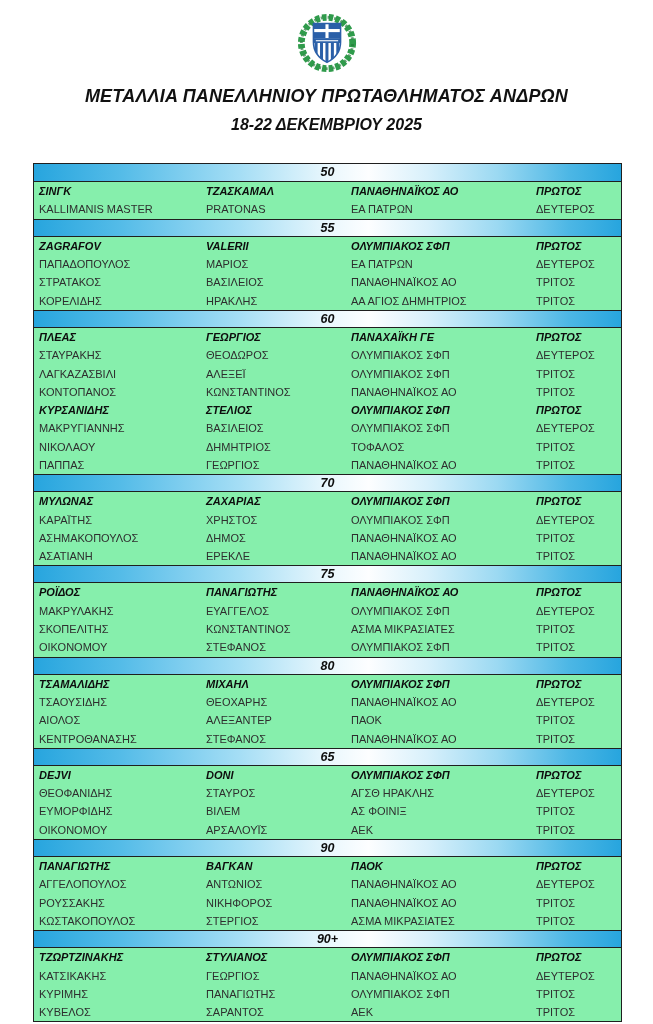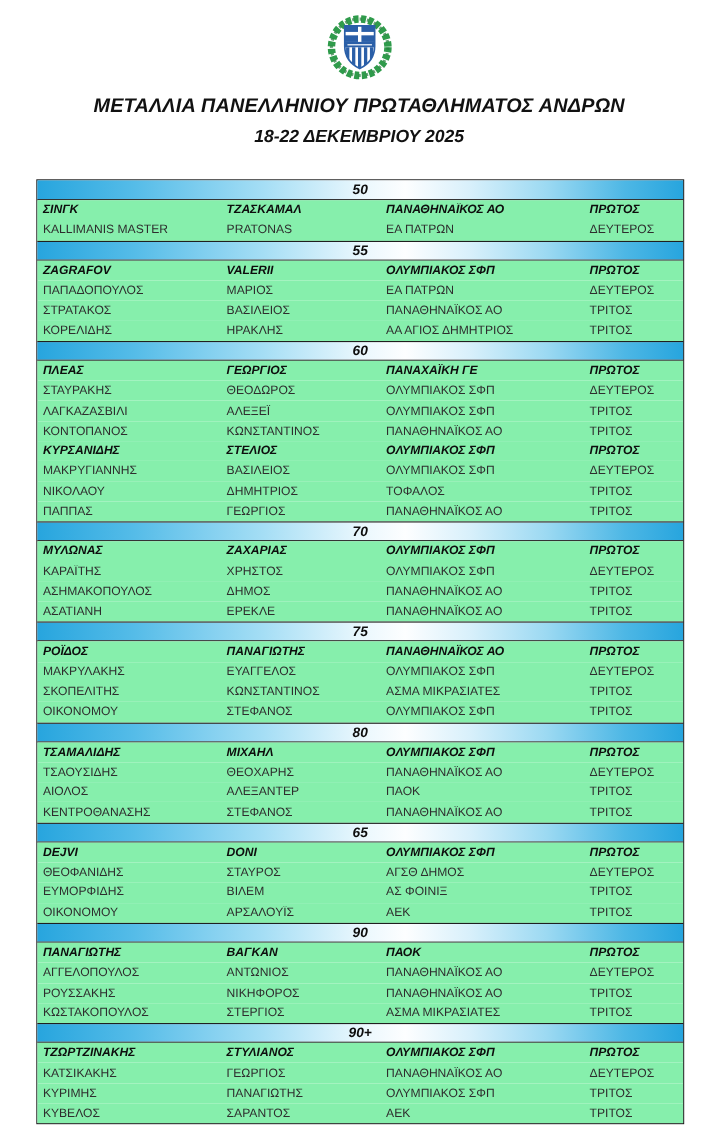--- a/index.html
+++ b/index.html
@@ -274,21 +274,21 @@
       <div class="weight-band">65</div>
       <div class="medal-row first-place">
         <div class="cell">DEJVI</div>
         <div class="cell">DONI</div>
         <div class="cell">ΟΛΥΜΠΙΑΚΟΣ ΣΦΠ</div>
         <div class="cell">ΠΡΩΤΟΣ</div>
       </div>
       <div class="medal-row">
         <div class="cell">ΘΕΟΦΑΝΙΔΗΣ</div>
         <div class="cell">ΣΤΑΥΡΟΣ</div>
-        <div class="cell">ΑΓΣΘ ΔΗΜΟΣ</div>
+        <div class="cell">ΑΓΣΘ ΗΡΑΚΛΗΣ</div>
         <div class="cell">ΔΕΥΤΕΡΟΣ</div>
       </div>
       <div class="medal-row">
         <div class="cell">ΕΥΜΟΡΦΙΔΗΣ</div>
         <div class="cell">ΒΙΛΕΜ</div>
         <div class="cell">ΑΣ ΦΟΙΝΙΞ</div>
         <div class="cell">ΤΡΙΤΟΣ</div>
       </div>
       <div class="medal-row">
         <div class="cell">ΟΙΚΟΝΟΜΟΥ</div>

